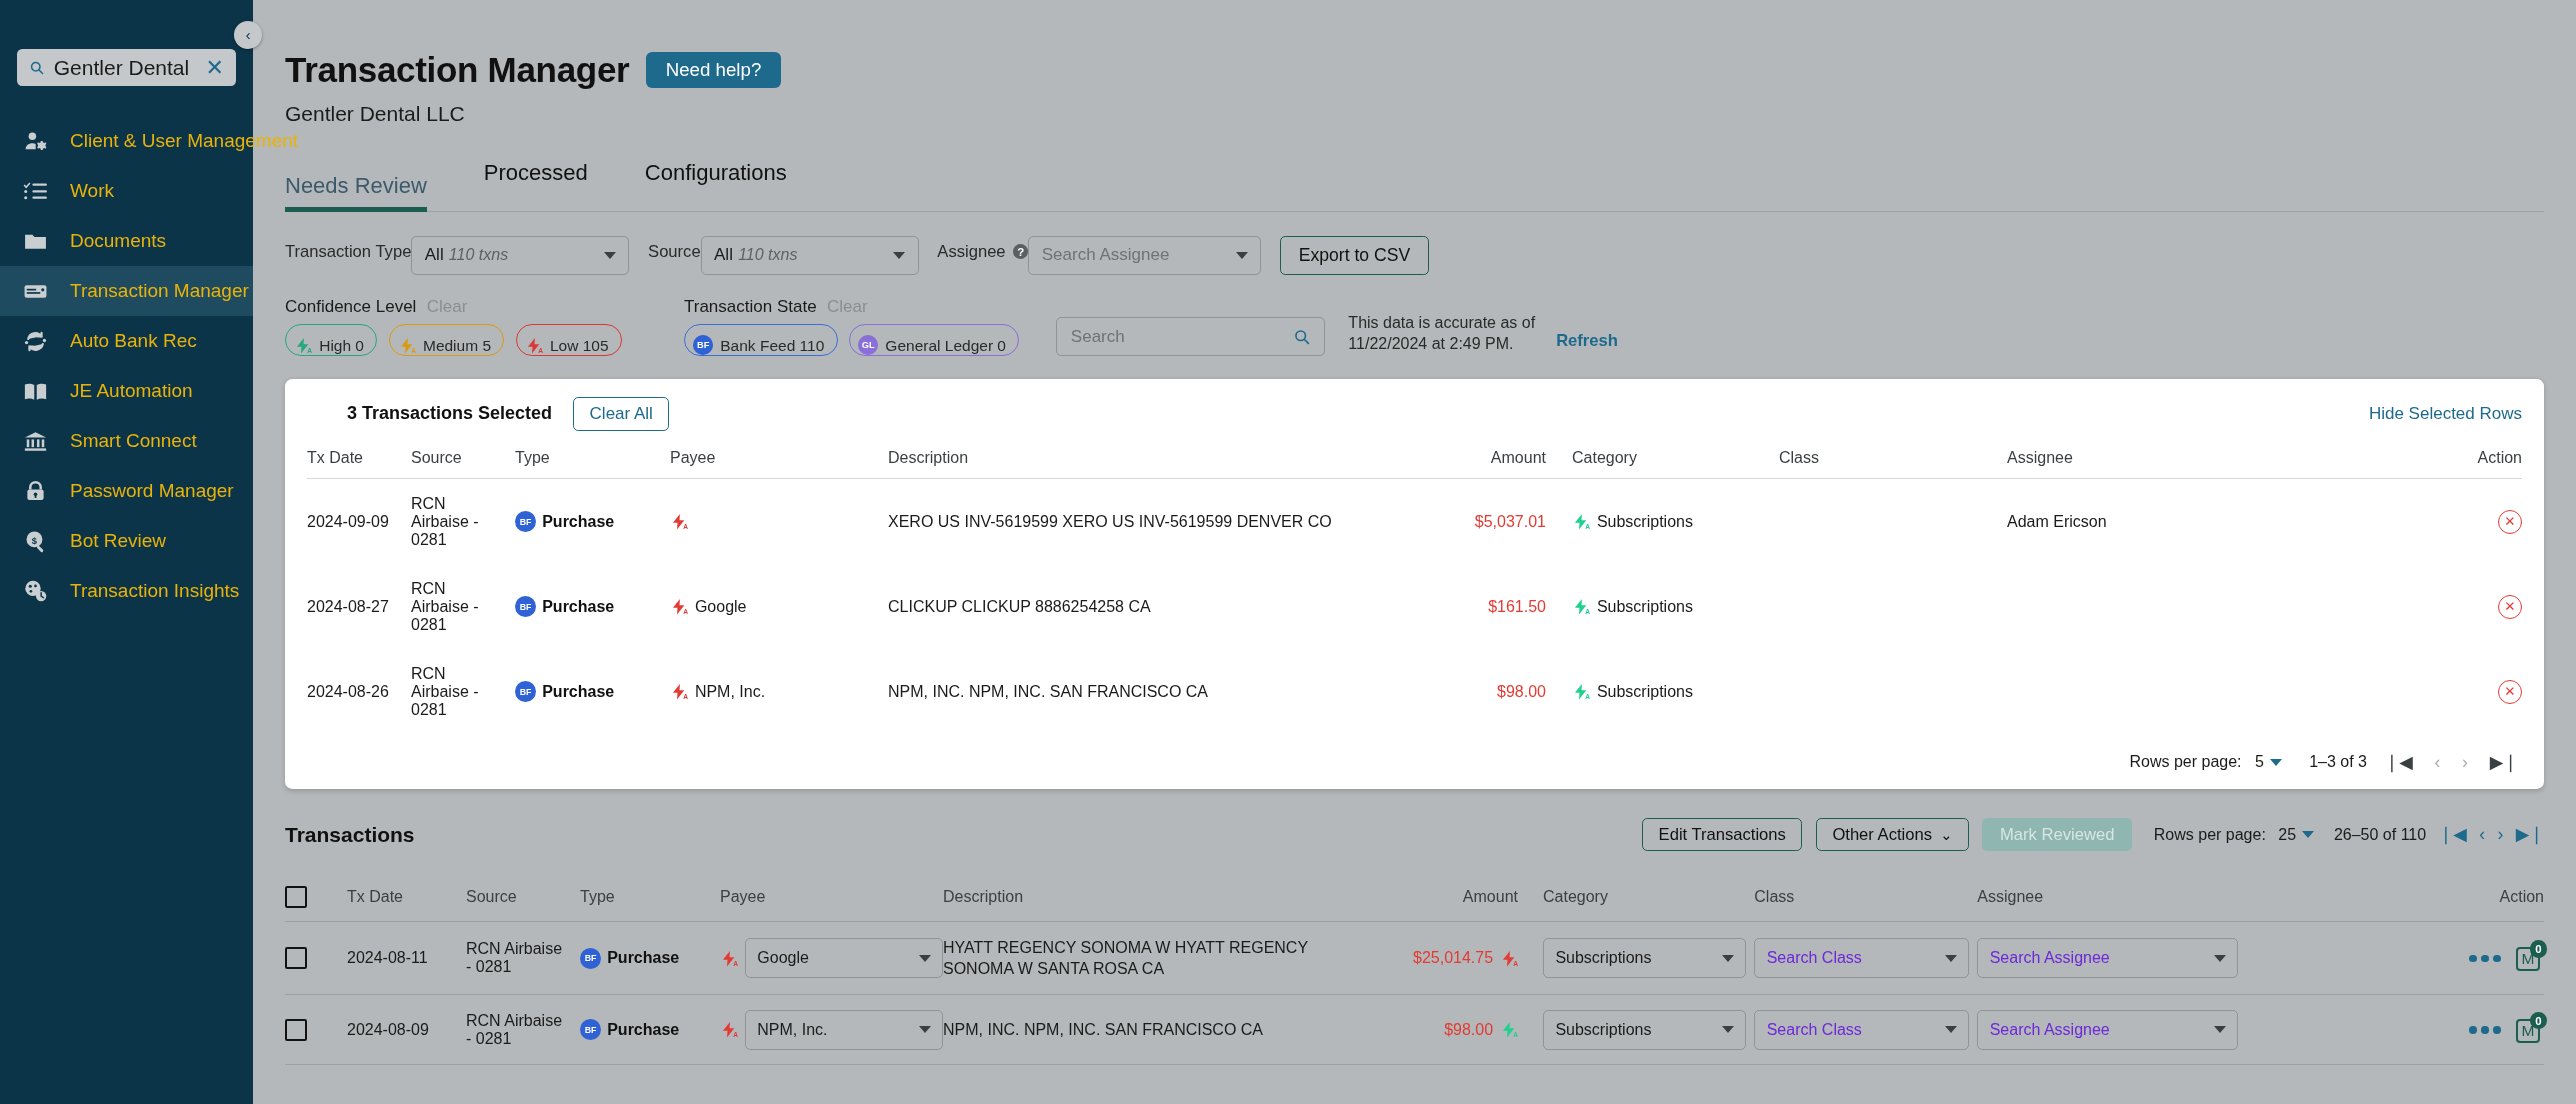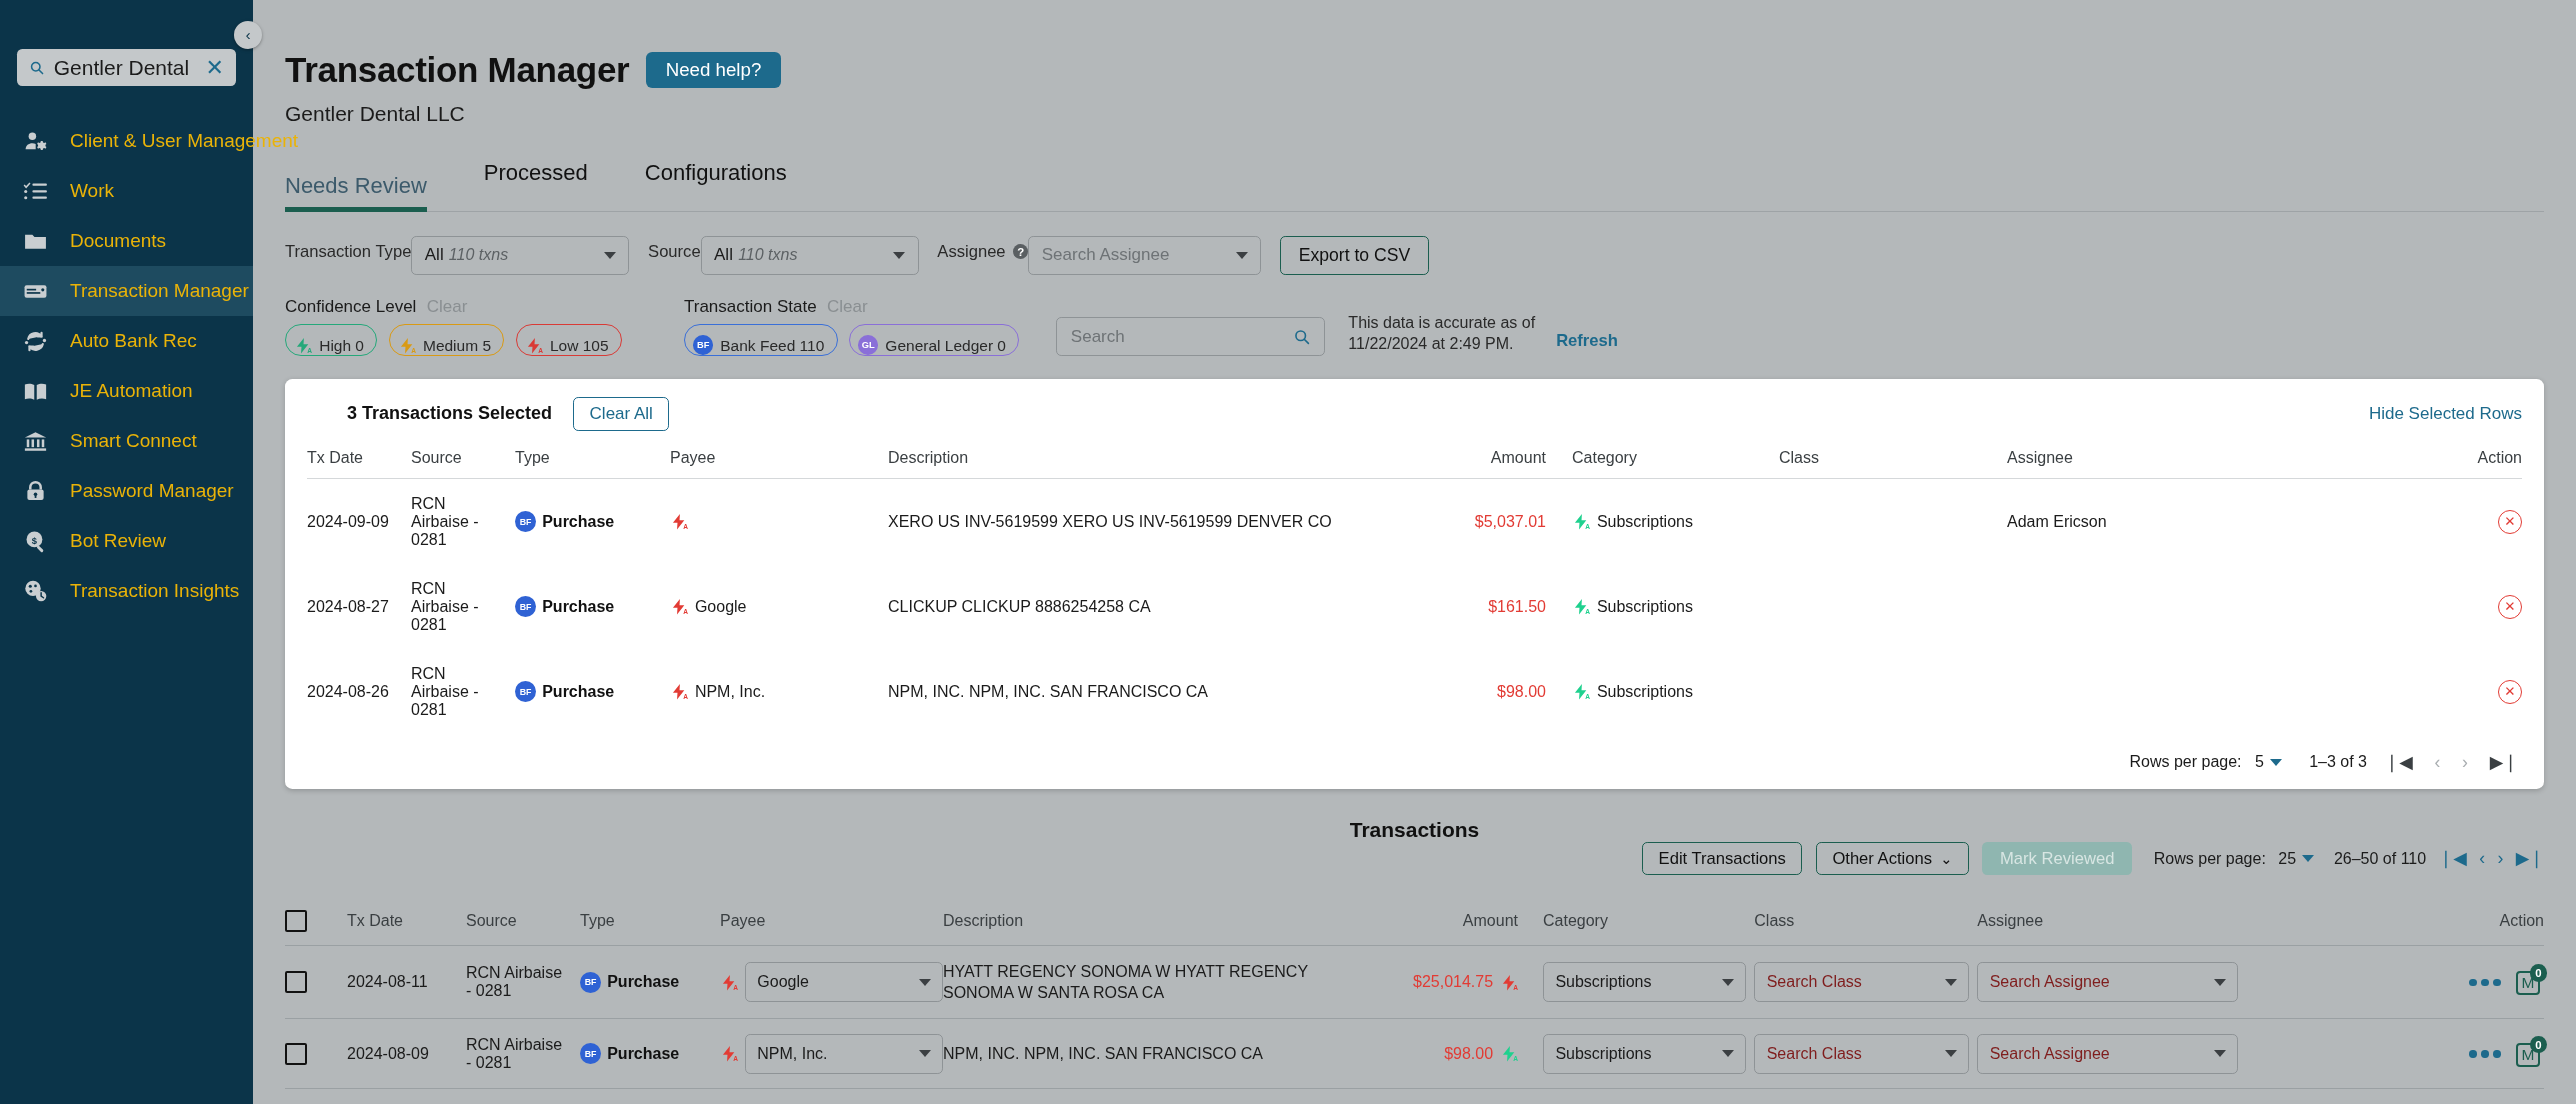--- a/index.html
+++ b/index.html
@@ -207,21 +207,21 @@
     font-size: 13.5px; line-height: 1;
   }
   .pager { display: flex; align-items: center; justify-content: flex-end; gap: 13.5px; padding: 17.6px 0 3.1px 0; font-size: 16px; color: #1b1b1b; }
   .pager .rpp { display: flex; align-items: center; gap: 7.3px; }
   .pager .dd { display: flex; align-items: center; gap: 6.2px; }
   .caret-blue { width: 0; height: 0; border-left: 6.2px solid transparent; border-right: 6.2px solid transparent; border-top: 7.3px solid #1d6a8c; }
   .pg-btn { font-size: 17.6px; color: #a9aeb1; padding: 0 4.1px; }
   .pg-btn.dark { color: #3a3f42; }
 
   
-  .tx-head { display: flex; align-items: center; margin-top: 29px; flex-direction: column; }
+  .tx-head { display: flex; align-items: center; margin-top: 29px; }
   .tx-title { font-size: 21px; color: #111; font-weight: 700; }
   .tx-actions { margin-left: auto; display: flex; align-items: center; gap: 13.5px; }
   .btn-sm {
     height: 33px; border: 1px solid #1b5e4f; border-radius: 5.2px;
     display: inline-flex; align-items: center; justify-content: center; gap: 8.3px;
     padding: 0 15.5px; font-size: 16.6px; color: #111; white-space: nowrap;
   }
   .btn-disabled {
     height: 33px; border-radius: 5.2px; background: #8fb6b0; color: #d8e6e3;
     display: inline-flex; align-items: center; justify-content: center;
@@ -245,21 +245,21 @@
   .cbox {
     width: 22px; height: 22px; border: 2.1px solid #111; border-radius: 2.1px;
     background: transparent; display: block;
   }
   .inpsel {
     height: 40px; border: 1px solid #8e9396; border-radius: 5.2px;
     display: flex; align-items: center; justify-content: space-between;
     padding: 0 11.4px; gap: 7.3px;
     font-size: 16px; color: #1b1b1b; background: transparent;
   }
-  .inpsel .ph { color: #7f1d1d; }
+  .inpsel .ph { color: #6d28d9; }
   .dots { display: flex; gap: 4.7px; }
   .dots i { width: 7.3px; height: 7.3px; border-radius: 50%; background: #1d6a8c; display: block; }
   .mbadge { position: relative; width: 28px; height: 28px; }
   .mbadge .sq {
     position: absolute; left: 0; top: 3.1px;
     width: 24px; height: 24px; border: 2.1px solid #1b5e4f; border-radius: 4.1px;
     color: #1b5e4f; font-size: 15.5px; font-weight: 400;
     display: flex; align-items: center; justify-content: center;
   }
   .mbadge .cnt {

